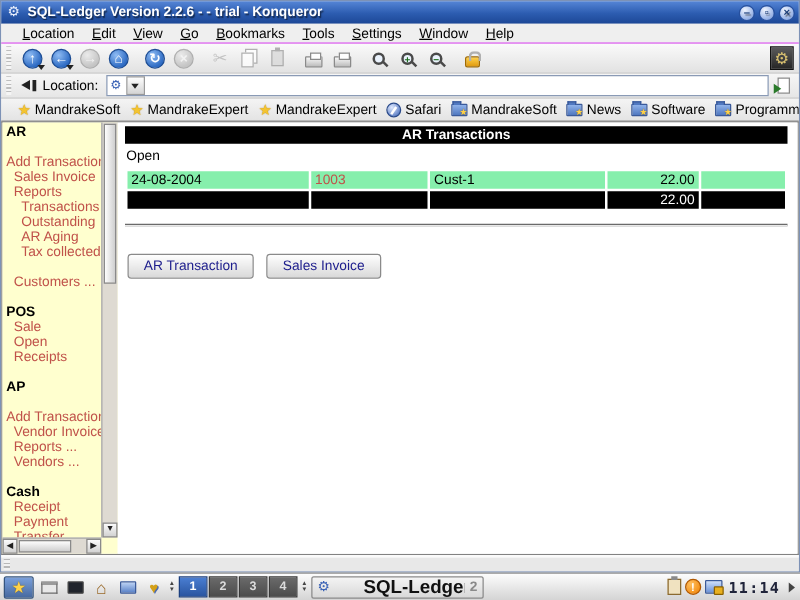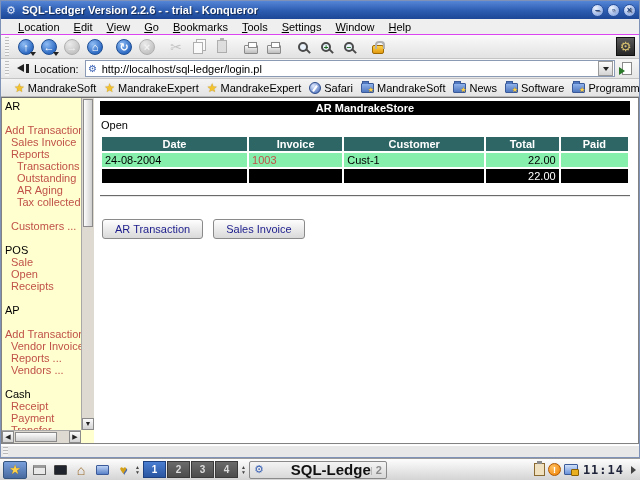--- a/index.html
+++ b/index.html
@@ -108,21 +108,21 @@
   .bm-safari { width:12px; height:12px; border-radius:50%; background:radial-gradient(circle at 35% 30%, #dfe9ff, #3a62b5); border:1px solid #2a4a8a; position:relative; }
   .bm-safari::after { content:""; position:absolute; left:4px; top:2px; width:2px; height:7px; background:#fff; transform:rotate(35deg); }
 
   
   .content { flex:1; display:flex; background:#fff; border:1px solid #828282; border-top-color:#6e6e6e; min-height:0; }
 
   
   .sidebar { width:92px; flex:0 0 92px; background:#ffffcf; position:relative; }
   .side-list { position:absolute; left:0; top:2px; right:13px; bottom:13px; overflow:hidden; padding-left:3px; }
   .s-item { color:#c0524a; line-height:12px; white-space:nowrap; }
-  .s-header { color:#000; font-weight:normal; }
+  .s-header { color:#000; font-weight:bold; }
   .ind1 { padding-left:6px; } .ind2 { padding-left:12px; }
   .gap { margin-top:12px; }
   .vscroll { position:absolute; top:0; right:0; bottom:13px; width:13px; background:#dedad2; border-left:1px solid #a8a8a8; }
   .vthumb { position:absolute; left:1px; right:1px; top:1px; height:128px; background:linear-gradient(90deg,#fdfdfd,#cfcfcf); border:1px solid #8a8a8a; }
   .sbtn { position:absolute; width:12px; height:12px; background:linear-gradient(#fbfbfb,#d2d2d2); border:1px solid #8a8a8a;
     font-size:7px; line-height:10px; text-align:center; color:#222; }
   .vdown { right:0; bottom:0; }
   .hscroll { position:absolute; left:0; right:13px; bottom:0; height:13px; background:#dedad2; border-top:1px solid #a8a8a8; }
   .hleft { left:0; bottom:0; } .hright { right:0; bottom:0; }
   .hthumb { position:absolute; top:1px; bottom:1px; left:13px; width:42px; background:linear-gradient(#fdfdfd,#cfcfcf); border:1px solid #8a8a8a; }
@@ -275,21 +275,20 @@
     </div>
     <div class="throbber">⚙</div>
   </div>
 
   <div class="locbar">
     <div class="bar-grip"></div>
     <span class="clear-ico"></span>
     <span class="loc-label">Location:</span>
     <div class="combobox">
       <span class="combo-fav">⚙</span>
-      <input class="combo-input" value="http://localhost/sql-ledger/login.pl" style="">
       <span class="combo-arrow"></span>
     </div>
     <div class="go-btn">
       <span class="go-page"></span>
       <span class="go-arrow"></span>
     </div>
   </div>
 
   <div class="bookbar">
     <div class="bar-grip"></div>
@@ -361,39 +360,32 @@
         <div class="sbtn vdown">▼</div>
       </div>
       <div class="hscroll">
         <div class="sbtn hleft">◀</div>
         <div class="hthumb"></div>
         <div class="sbtn hright">▶</div>
       </div>
     </div>
 
     <div class="main">
-      <div class="banner">AR MandrakeStore</div>
+      <div class="banner">AR Transactions</div>
       <div class="filter-label">Open</div>
 
       <table class="report">
         <colgroup>
           <col style="width:28%">
             <col style="width:18%">
             <col style="width:27%">
             <col style="width:14%">
             <col style="width:13%">
         </colgroup>
         <tbody>
-            <tr>
-          <th>Date</th>
-          <th>Invoice</th>
-          <th>Customer</th>
-          <th>Total</th>
-          <th>Paid</th>
-        </tr>
         <tr class="data">
           <td>24-08-2004</td>
           <td><a class="inv-link" href="#">1003</a></td>
           <td>Cust-1</td>
           <td class="num">22.00</td>
           <td class="num"></td>
         </tr>
         <tr class="total">
           <td></td>
           <td></td>

